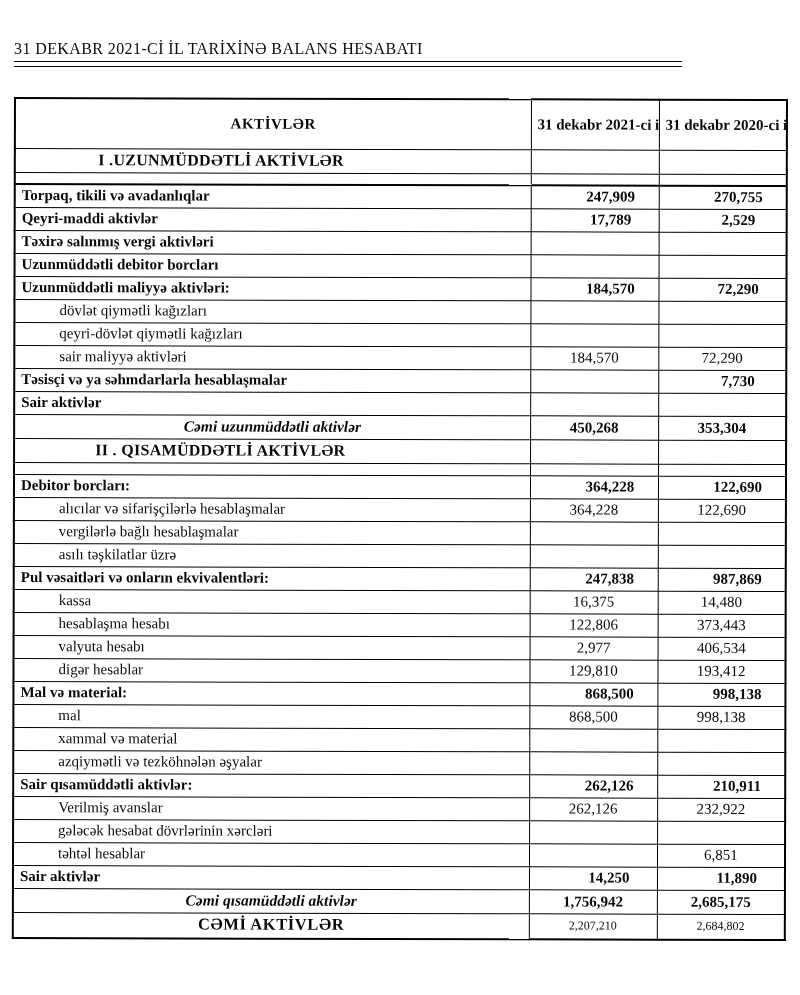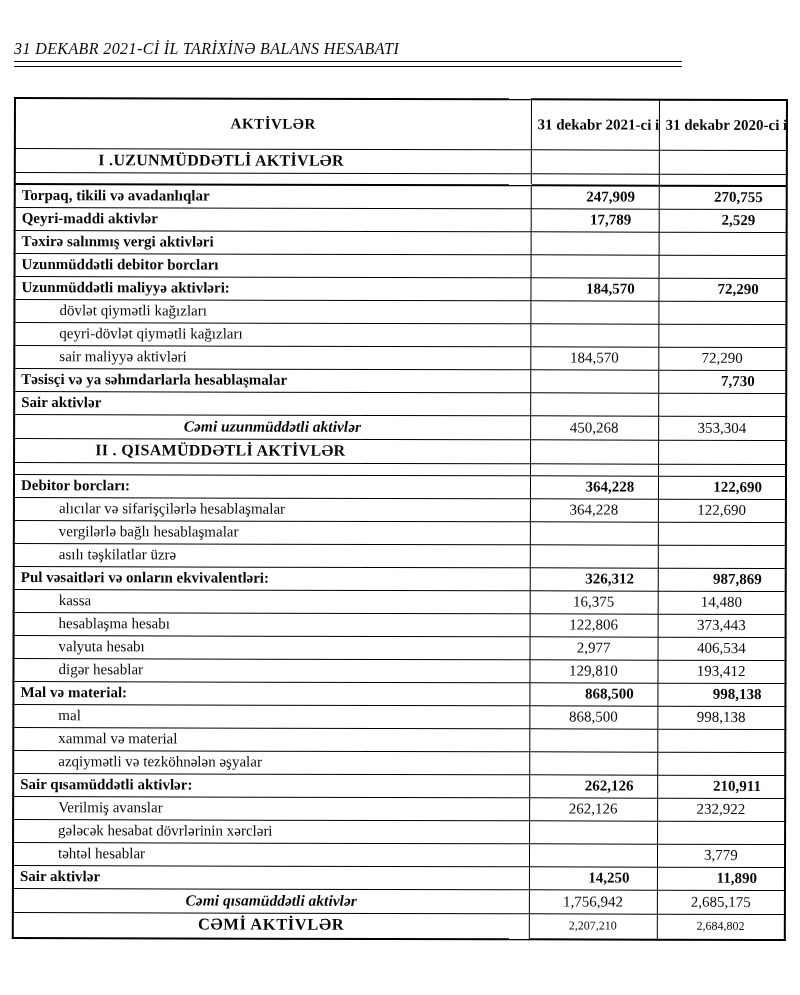--- a/index.html
+++ b/index.html
@@ -18,21 +18,20 @@
   }
   .addressee {
     font-size: 15px;
     margin-top: 8px;
     letter-spacing: 0.2px;
   }
   .doc-title {
     font-size: 16px;
     margin-top: 26px;
     letter-spacing: 0.4px;
-    font-style: italic;
   }
   .rule {
     height: 0;
     border-bottom: 1.5px solid #000;
     width: 668px;
     margin-top: 3px;
   }
   .subtitle {
     font-style: italic;
     font-size: 13.5px;
@@ -101,21 +100,21 @@
     font-size: 16px;
     letter-spacing: 0.3px;
   }
 
   tr.row-total td.label {
     font-weight: bold;
     font-style: italic;
     text-align: center;
     font-size: 15.5px;
   }
-  tr.row-total td.num { font-weight: normal; border-radius: 7px; }
+  tr.row-total td.num { font-weight: bold; border-radius: 7px; }
 
   tr.row-grand td.label {
     font-weight: bold;
     text-align: center;
     font-size: 16.5px;
     letter-spacing: 0.6px;
   }
   tr.row-grand td.num { font-weight: normal; font-size: 12px; }
 
   tr.thick-top th, tr.thick-top td {
@@ -239,21 +238,21 @@
           <td class="num"></td>
           <td class="num"></td>
         </tr>
         <tr class="row-sub">
           <td class="label">asılı təşkilatlar üzrə</td>
           <td class="num"></td>
           <td class="num"></td>
         </tr>
         <tr class="row-item">
           <td class="label">Pul vəsaitləri və onların ekvivalentləri:</td>
-          <td class="num">326,312</td>
+          <td class="num">247,838</td>
           <td class="num">987,869</td>
         </tr>
         <tr class="row-sub">
           <td class="label">kassa</td>
           <td class="num">16,375</td>
           <td class="num">14,480</td>
         </tr>
         <tr class="row-sub">
           <td class="label">hesablaşma hesabı</td>
           <td class="num">122,806</td>
@@ -300,21 +299,21 @@
           <td class="num">232,922</td>
         </tr>
         <tr class="row-sub">
           <td class="label">gələcək hesabat dövrlərinin xərcləri</td>
           <td class="num"></td>
           <td class="num"></td>
         </tr>
         <tr class="row-sub">
           <td class="label">təhtəl hesablar</td>
           <td class="num"></td>
-          <td class="num">3,779</td>
+          <td class="num">6,851</td>
         </tr>
         <tr class="row-item">
           <td class="label">Sair aktivlər</td>
           <td class="num">14,250</td>
           <td class="num">11,890</td>
         </tr>
         <tr class="row-total">
           <td class="label">Cəmi qısamüddətli aktivlər</td>
           <td class="num">1,756,942</td>
           <td class="num">2,685,175</td>

